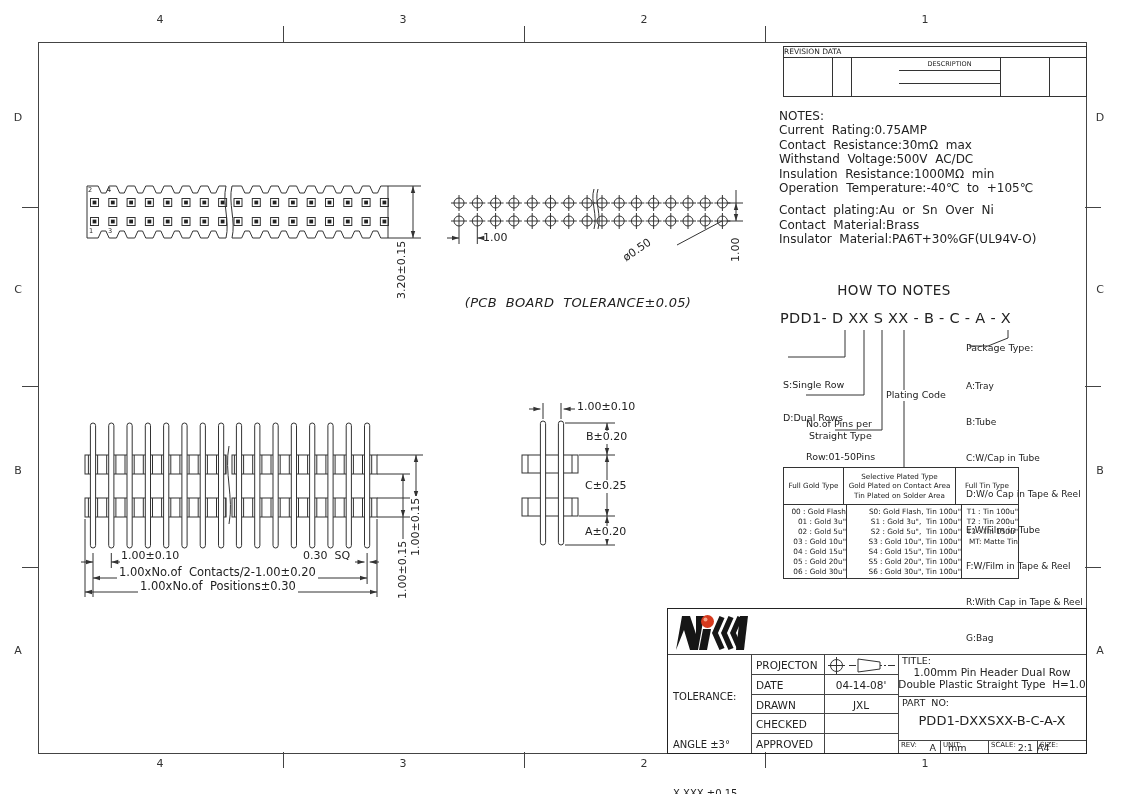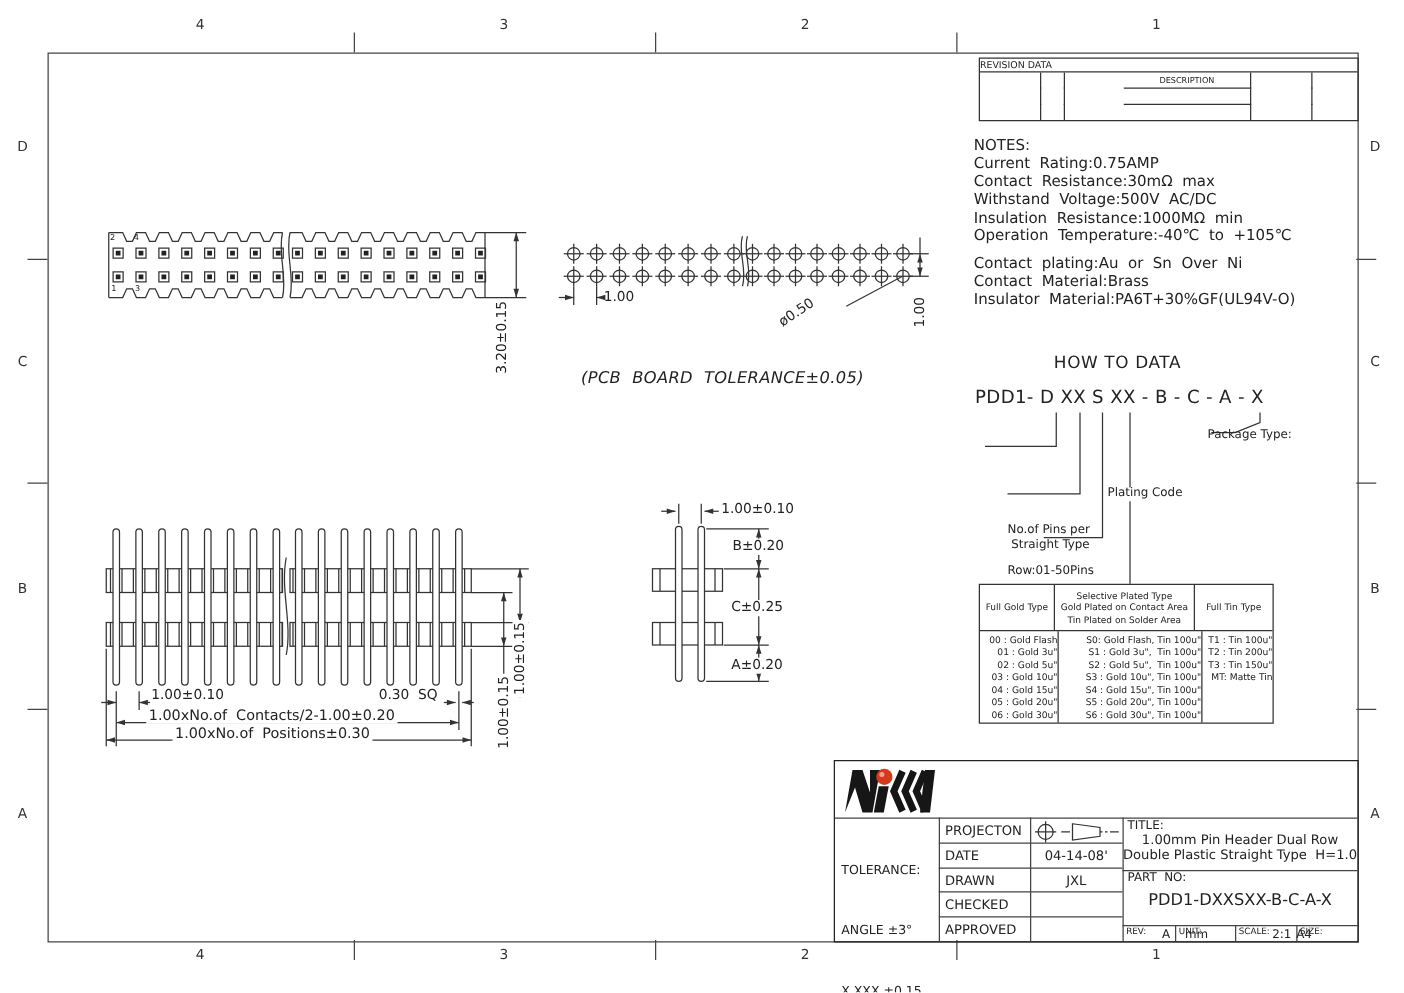--- a/index.html
+++ b/index.html
@@ -116,36 +116,50 @@
     <div class="note-line">Contact  Resistance:30mΩ  max</div>
     <div class="note-line">Withstand  Voltage:500V  AC/DC</div>
     <div class="note-line">Insulation  Resistance:1000MΩ  min</div>
     <div class="note-line">Operation  Temperature:-40℃  to  +105℃</div>
     <div class="note-line gap"></div>
     <div class="note-line">Contact  plating:Au  or  Sn  Over  Ni</div>
     <div class="note-line">Contact  Material:Brass</div>
     <div class="note-line">Insulator  Material:PA6T+30%GF(UL94V-O)</div>
   </div>
 
-  <div class="t f135 ctr" style="left:824px;top:283px;width:140px;letter-spacing:.5px;">HOW TO DATA</div>
+  <div class="t f135 ctr" style="left:824px;top:283px;width:140px;letter-spacing:.5px;">HOW TO NOTES</div>
   <div class="t f145" style="left:780px;top:310px;letter-spacing:.3px;">PDD1- D XX S XX - B - C - A - X</div>
   <svg id="svg-leaders" style="left:775px;top:326px;" width="310" height="150">
       <path d="M70,4 L70,31 L13,31" fill="none" stroke="#333" stroke-width="1"></path>
       <path d="M89,4 L89,69 L31,69" fill="none" stroke="#333" stroke-width="1"></path>
       <path d="M107,4 L107,104 L60,104" fill="none" stroke="#333" stroke-width="1"></path>
       <path d="M129,4 L129,141" fill="none" stroke="#333" stroke-width="1"></path>
       <path d="M233,4 L233,12 L213,20 L194,20" fill="none" stroke="#333" stroke-width="1"></path>
     </svg>
+  <div class="t f95" style="left:783px;top:358px;">
+    <div>S:Single Row</div>
+    <div>D:Dual Rows</div>
+  </div>
   <div class="t f95" style="left:806px;top:397px;">
     <div>No.of Pins per</div>
     <div>Row:01-50Pins</div>
   </div>
   <div class="t f95" style="left:809px;top:431px;">Straight Type</div>
   <div class="t f95 bgw" style="left:884px;top:390px;">Plating Code</div>
   <div class="t f95" style="left:966px;top:343px;">Package Type:</div>
+  <div class="t f9" style="left:966px;top:356px;line-height:12px;">
+    <div>A:Tray</div>
+    <div>B:Tube</div>
+    <div>C:W/Cap in Tube</div>
+    <div>D:W/o Cap in Tape &amp; Reel</div>
+    <div>E:W/Film in Tube</div>
+    <div>F:W/Film in Tape &amp; Reel</div>
+    <div>R:With Cap in Tape &amp; Reel</div>
+    <div>G:Bag</div>
+  </div>
 
   <div class="ptab">
     <div class="hrow">
       <div class="c1 hc">
           <span>Full Gold Type</span>
         </div>
       <div class="c2 hc">
         <span>Selective Plated Type</span>
         <span>Gold Plated on Contact Area</span>
         <span>Tin Plated on Solder Area</span>

